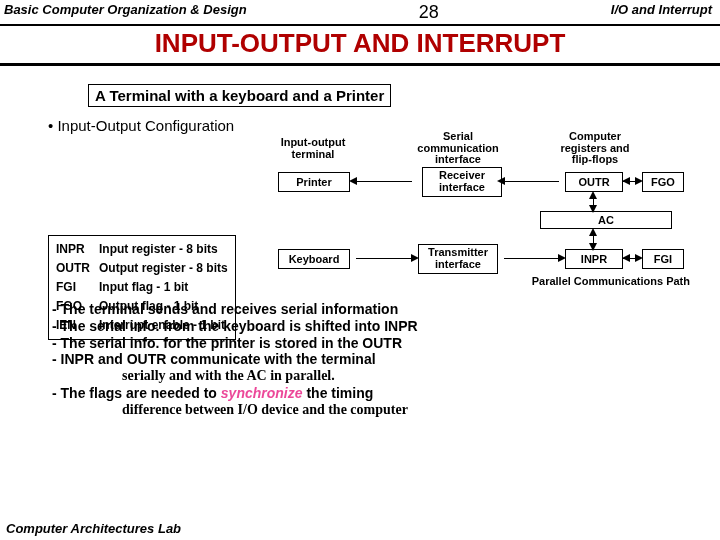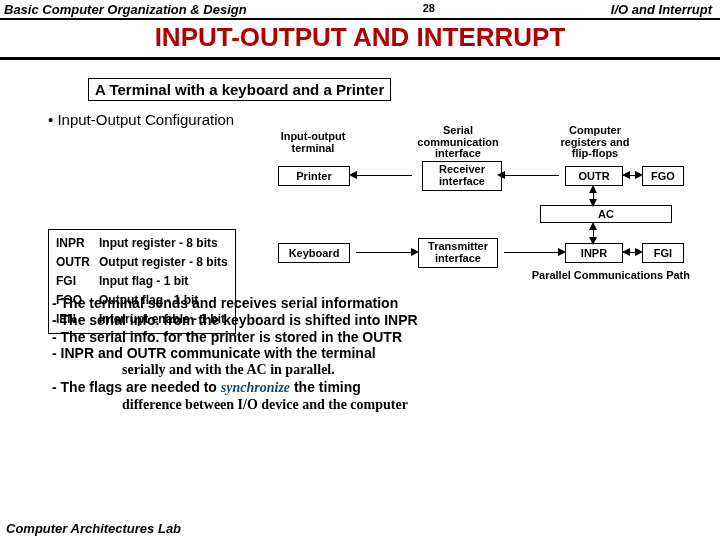--- a/index.html
+++ b/index.html
@@ -14,21 +14,21 @@
   }
   .header-row {
     display: flex;
     justify-content: space-between;
     align-items: flex-start;
     padding: 2px 8px 0 4px;
     font-size: 13px;
     font-weight: bold;
     font-style: italic;
   }
-  .header-row .num { font-style: normal; font-weight: bold; font-size: 11px; }
+  .header-row .num { font-style: normal; font-weight: normal; font-size: 18px; }
   .header-rule {
     border-top: 2px solid #000;
     margin: 1px 0 0 0;
   }
   .title {
     text-align: center;
     font-size: 26px;
     font-weight: bold;
     color: #b00000;
     padding: 2px 0 4px;
@@ -119,21 +119,21 @@
     text-align: right;
     line-height: 1.25;
   }
   .notes {
     font-size: 14px;
     font-weight: bold;
     margin: 14px 0 0 52px;
     line-height: 1.2;
   }
   .notes .indent { margin-left: 70px; font-family: Liberation Serif, serif; }
-  .notes .sync { color: #0c4a6e; font-style: italic; font-family: Liberation Serif, serif; }
+  .notes .sync { color: #ec4899; font-style: italic; }
   .footer-row {
     position: absolute;
     bottom: 4px;
     left: 0; right: 0;
     display: flex;
     justify-content: space-between;
     padding: 0 6px;
     font-size: 13px;
     font-weight: bold;
     font-style: italic;

